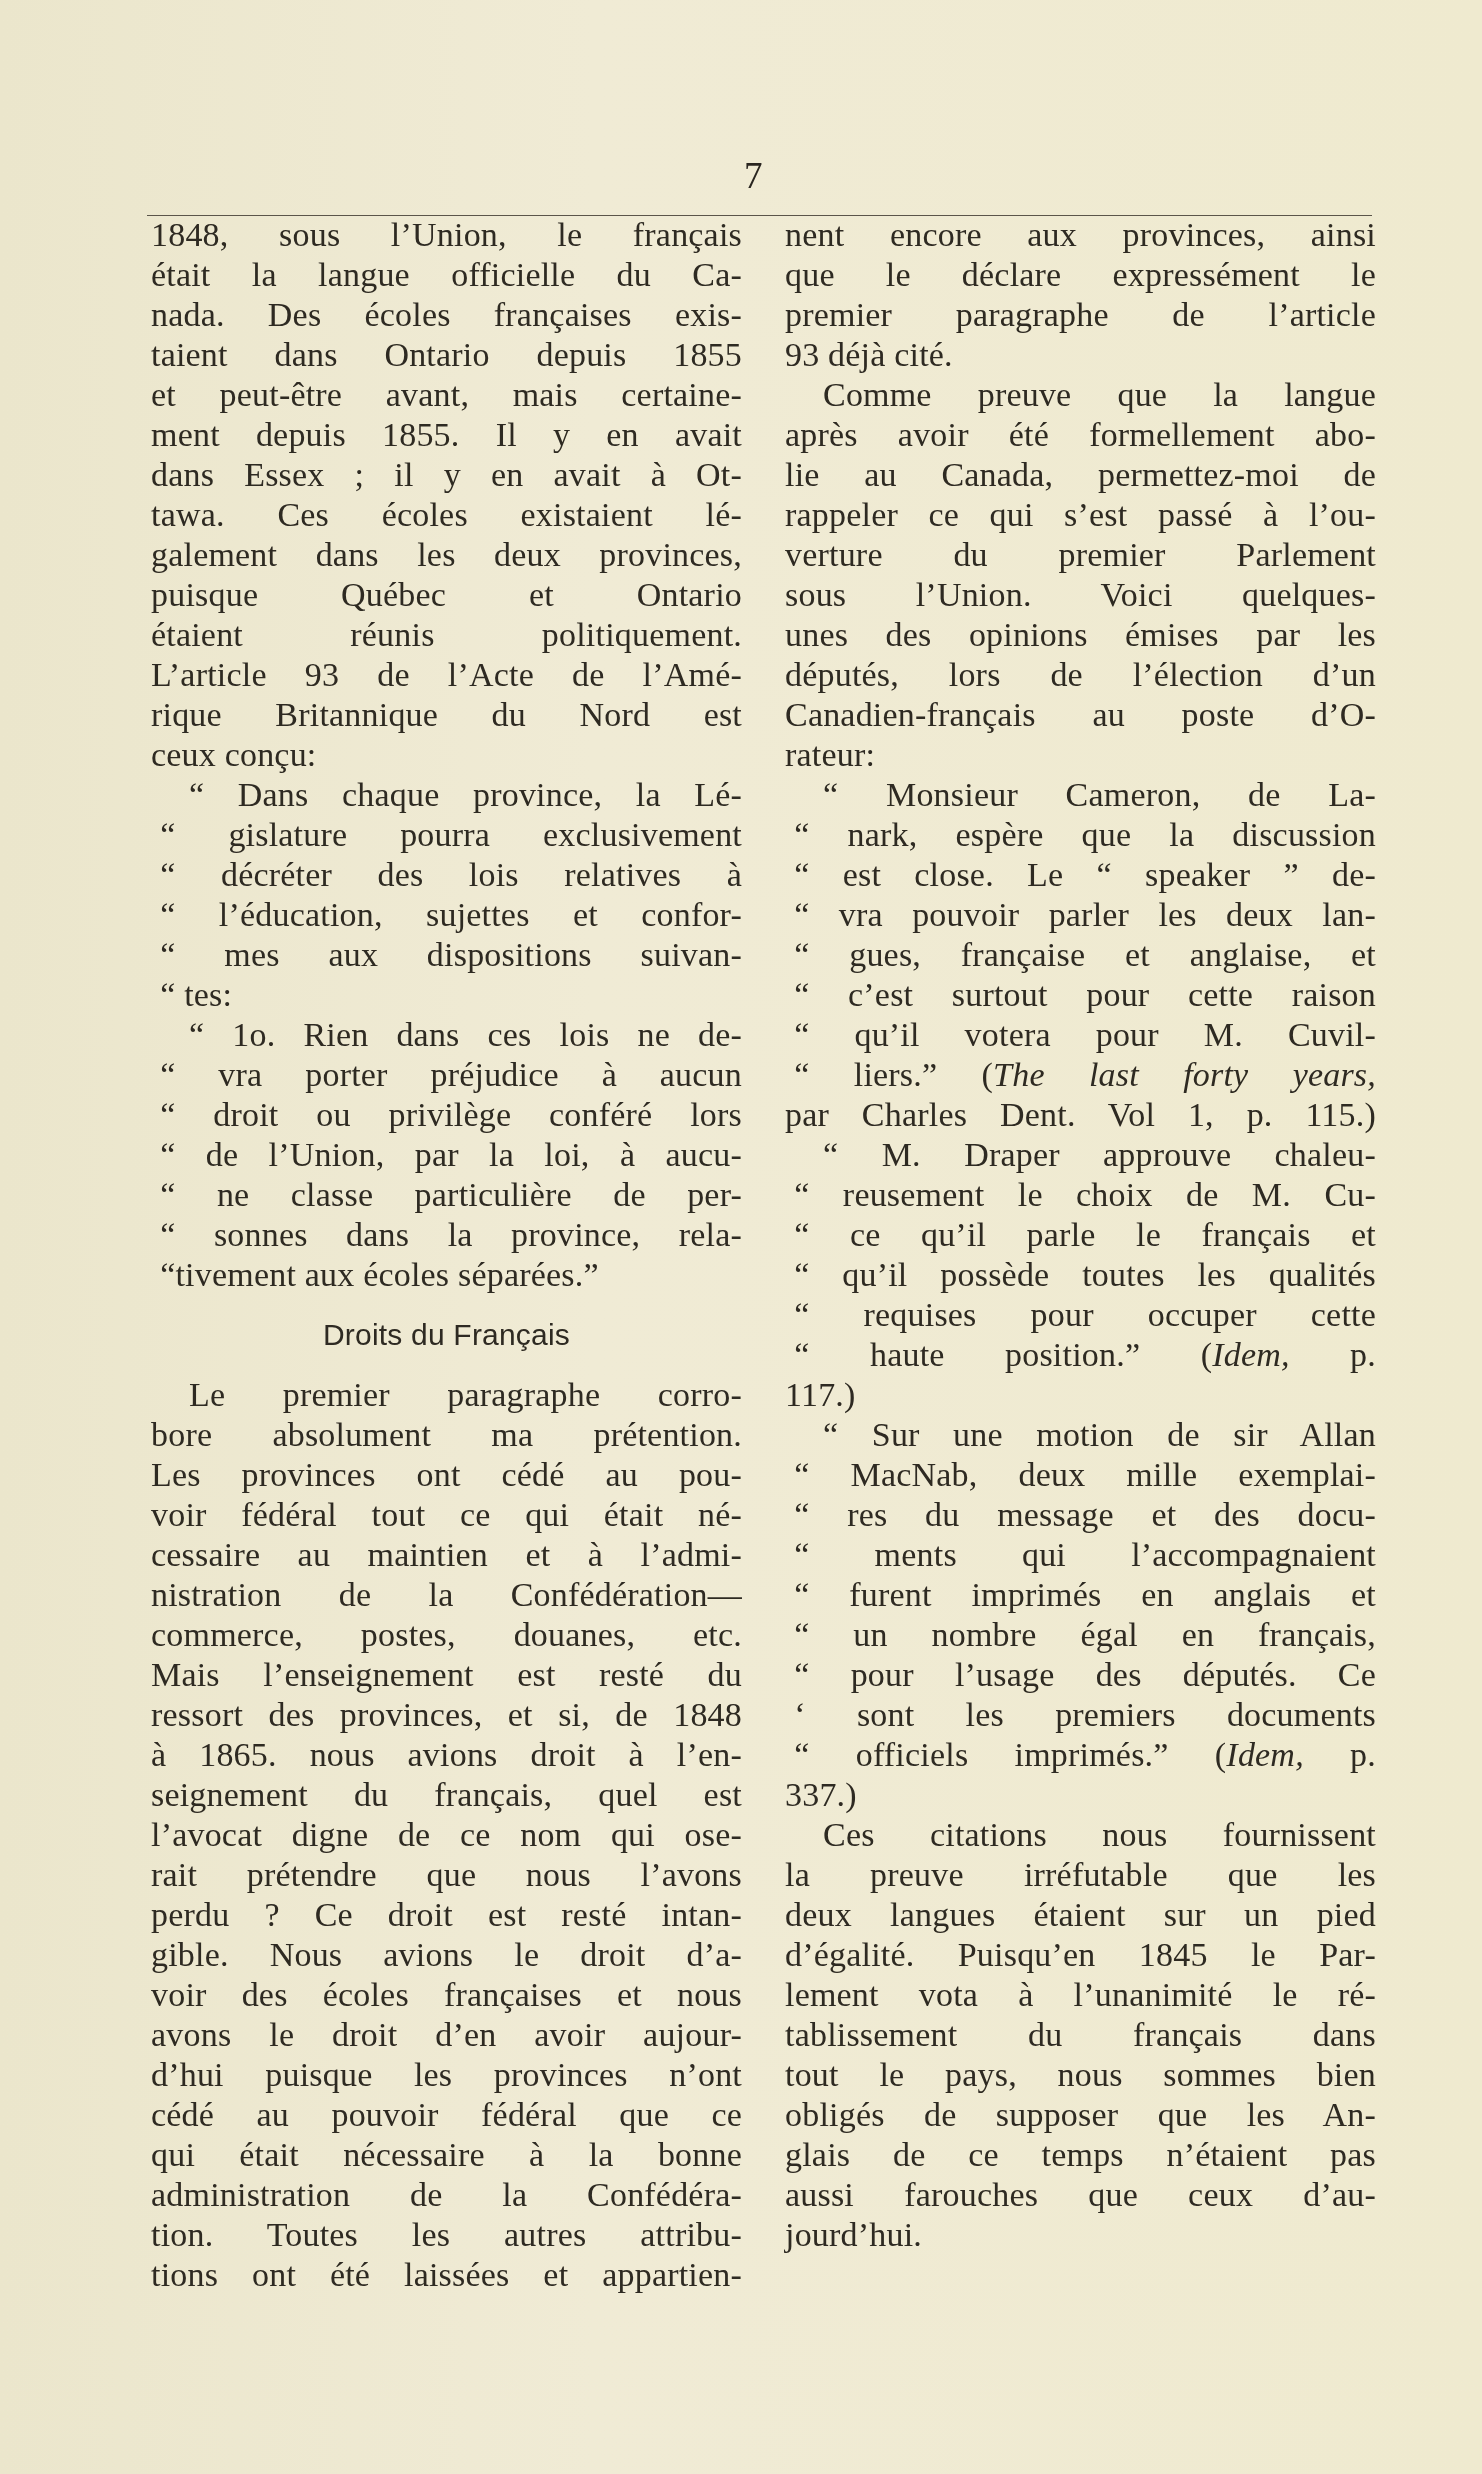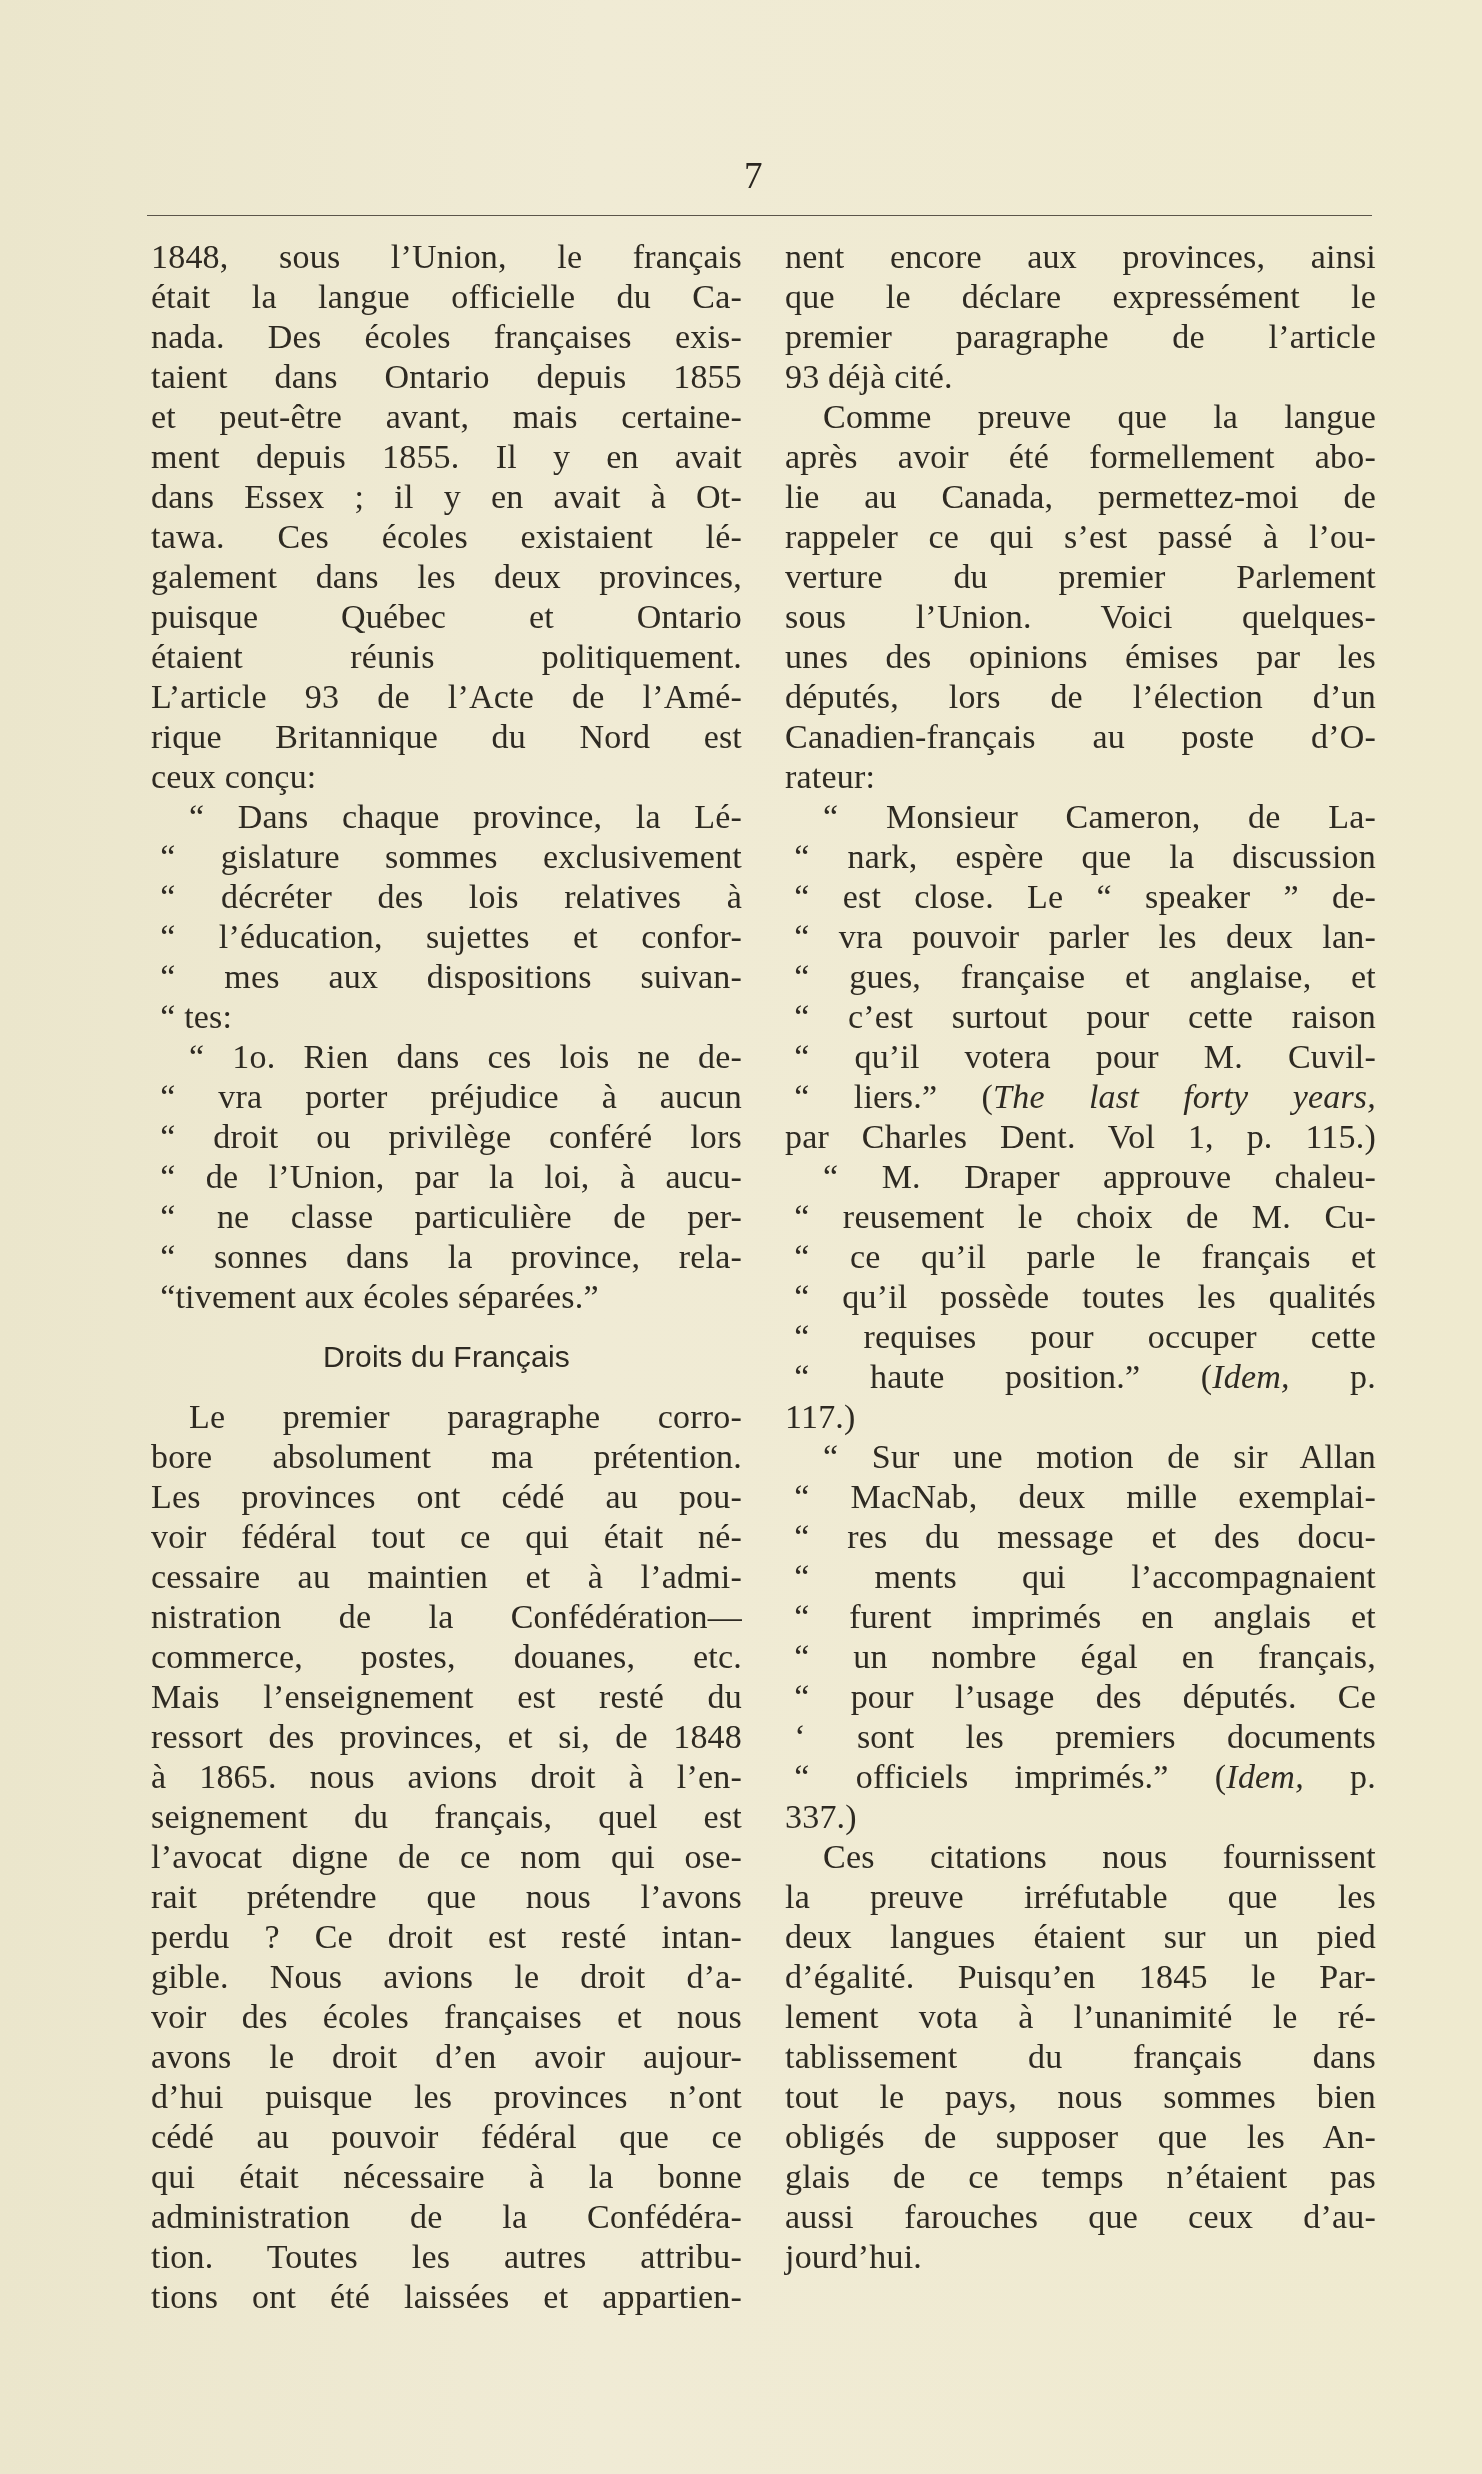--- a/index.html
+++ b/index.html
@@ -27,21 +27,21 @@
   .rule {
     position: absolute;
     left: 147px;
     top: 215px;
     width: 1225px;
     height: 0;
     border-top: 1.8px solid #5b554a;
   }
   .column {
     position: absolute;
-    top: 237px;
+    top: 215px;
     font-size: 34px;
     line-height: 40px;
     letter-spacing: 0.2px;
   }
   .col-left { left: 151px; width: 591px; }
   .col-right { left: 785px; width: 591px; }
   .line {
     display: block;
     white-space: nowrap;
     text-align: justify;
@@ -84,21 +84,21 @@
       <span class="line">tawa. Ces écoles existaient lé-</span>
       <span class="line">galement dans les deux provinces,</span>
       <span class="line">puisque Québec et Ontario</span>
       <span class="line">étaient réunis politiquement.</span>
       <span class="line">L’article 93 de l’Acte de l’Amé-</span>
       <span class="line">rique Britannique du Nord est</span>
       <span class="line last">ceux conçu:</span>
     </div>
   <div>
       <span class="line qi">“ Dans chaque province, la Lé-</span>
-      <span class="line q">“ gislature sommes exclusivement</span>
+      <span class="line q">“ gislature pourra exclusivement</span>
       <span class="line q">“ décréter des lois relatives à</span>
       <span class="line q">“ l’éducation, sujettes et confor-</span>
       <span class="line q">“ mes aux dispositions suivan-</span>
       <span class="line q last">“ tes:</span>
     </div>
   <div>
       <span class="line qi">“ 1o. Rien dans ces lois ne de-</span>
       <span class="line q">“ vra porter préjudice à aucun</span>
       <span class="line q">“ droit ou privilège conféré lors</span>
       <span class="line q">“ de l’Union, par la loi, à aucu-</span>

